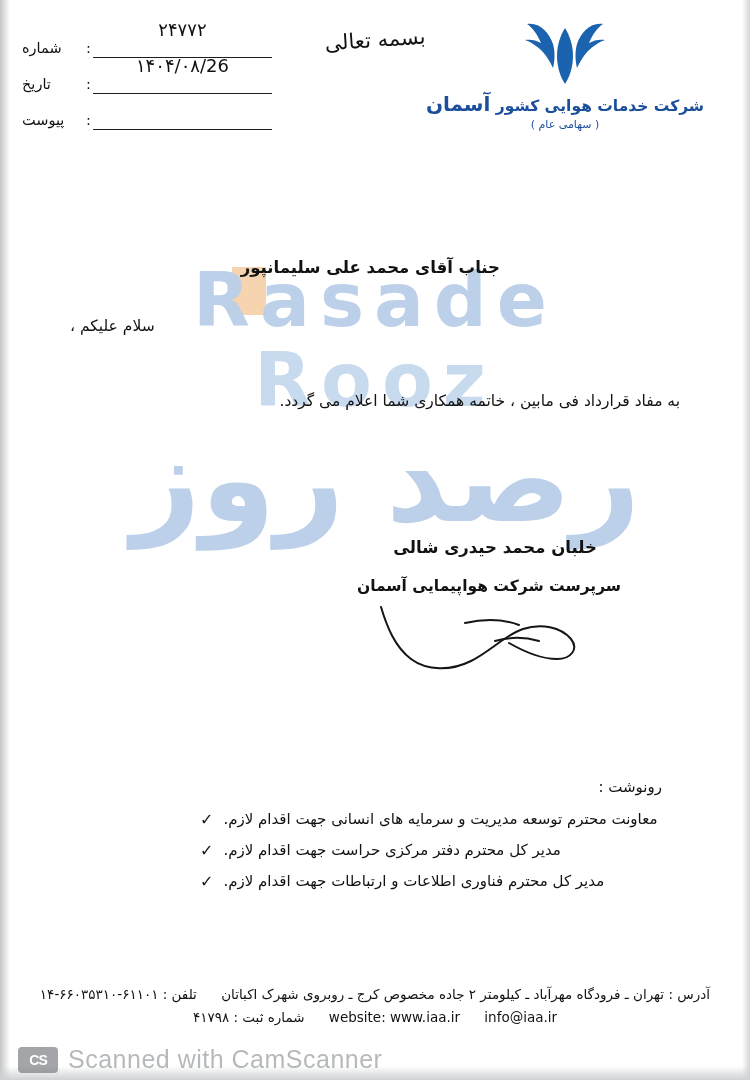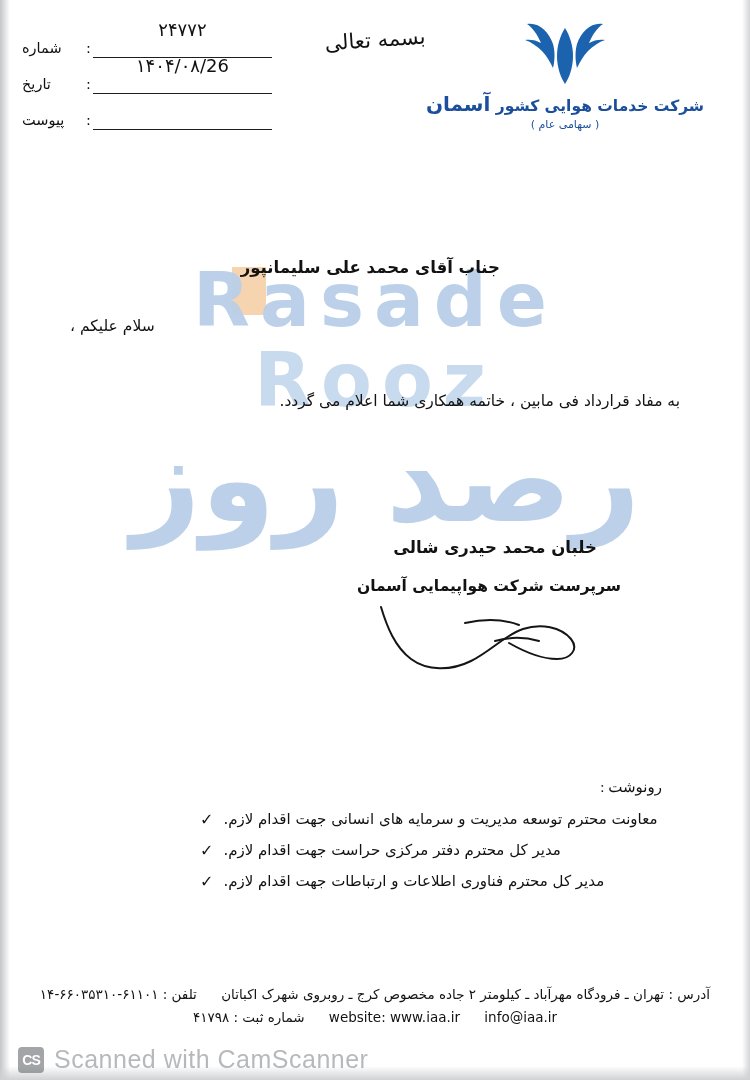--- a/index.html
+++ b/index.html
@@ -248,21 +248,20 @@
     right: 70px;
     left: 200px;
     direction: rtl;
     color: #121212;
   }
   .cc-title {
     font-size: 15px;
     text-align: right;
     margin-bottom: 14px;
     margin-right: 18px;
-    font-family: Liberation Serif, serif;
   }
   .cc-item {
     display: flex;
     flex-direction: row;
     align-items: flex-start;
     justify-content: flex-end;
     font-size: 15px;
     margin-bottom: 12px;
   }
   .cc-check {
@@ -294,21 +293,21 @@
   .cs-bar {
     position: absolute;
     bottom: 6px;
     left: 18px;
     display: flex;
     align-items: center;
     direction: ltr;
     opacity: .62;
   }
   .cs-logo {
-    width: 26px; height: 26px;
+    width: 40px; height: 26px;
     background: #6b6f73;
     color: #fff;
     border-radius: 4px;
     font-size: 14px;
     font-weight: bold;
     display: flex;
     align-items: center;
     justify-content: center;
     letter-spacing: -1px;
     font-family: "Liberation Sans", sans-serif;

